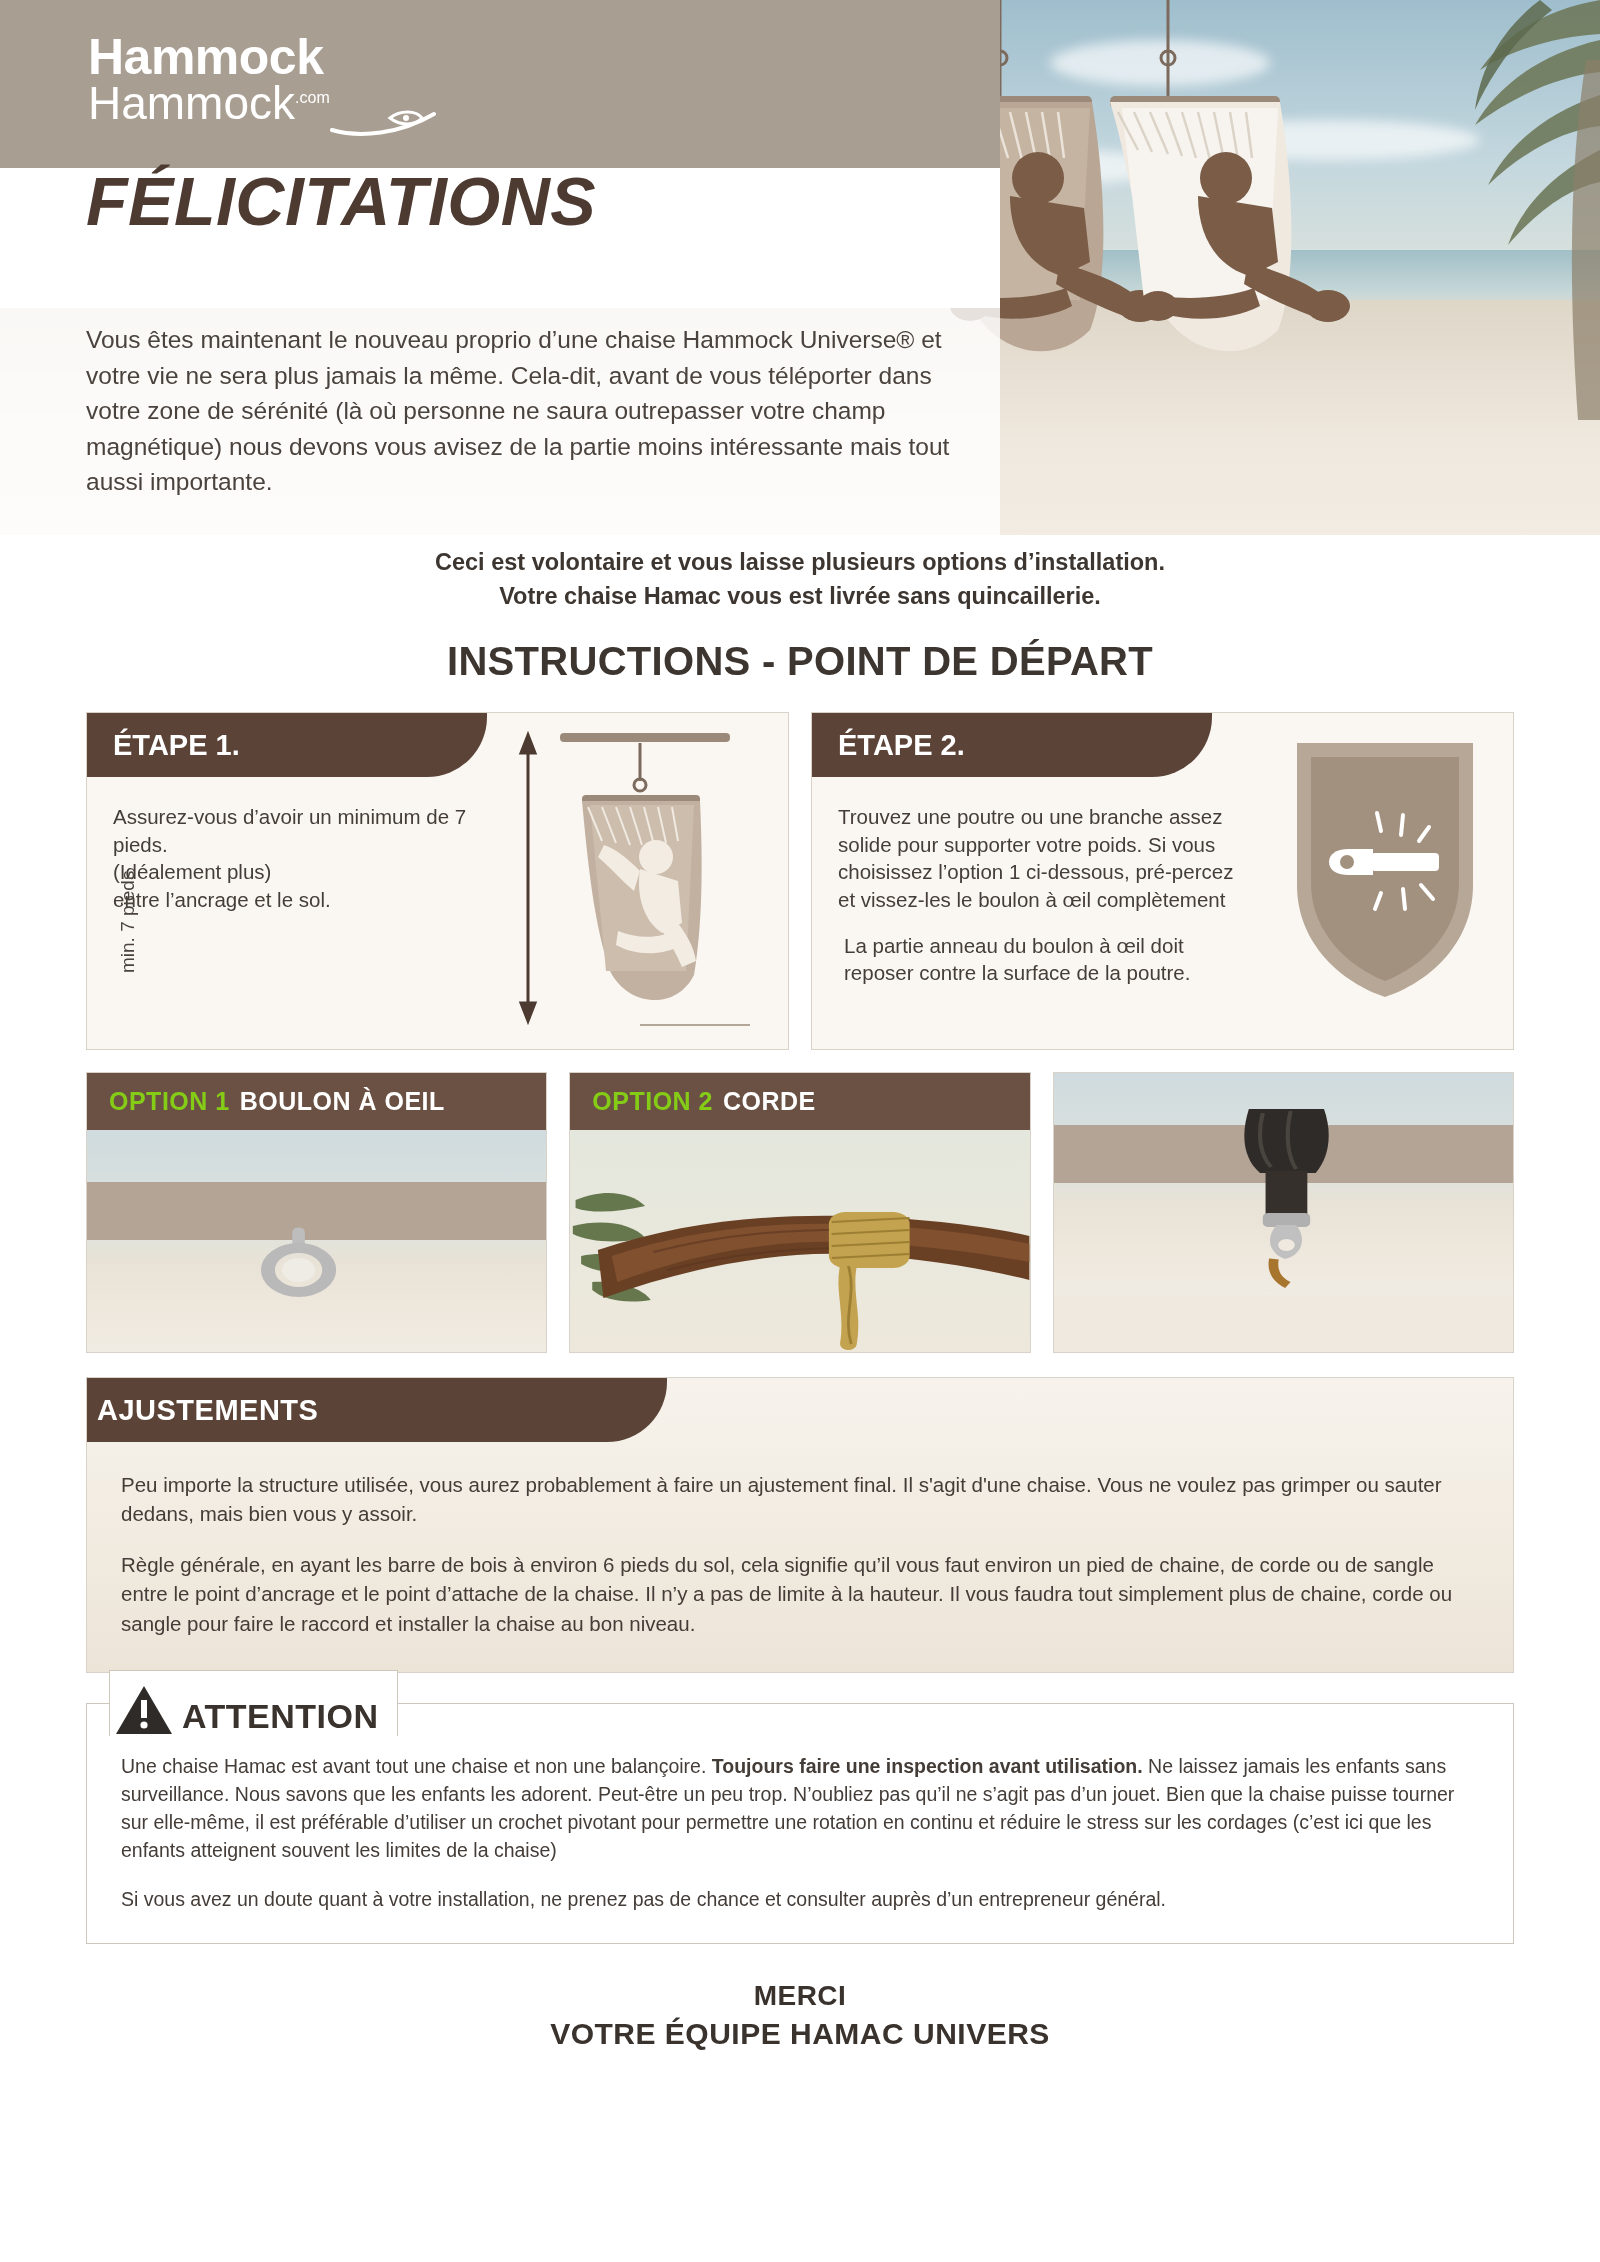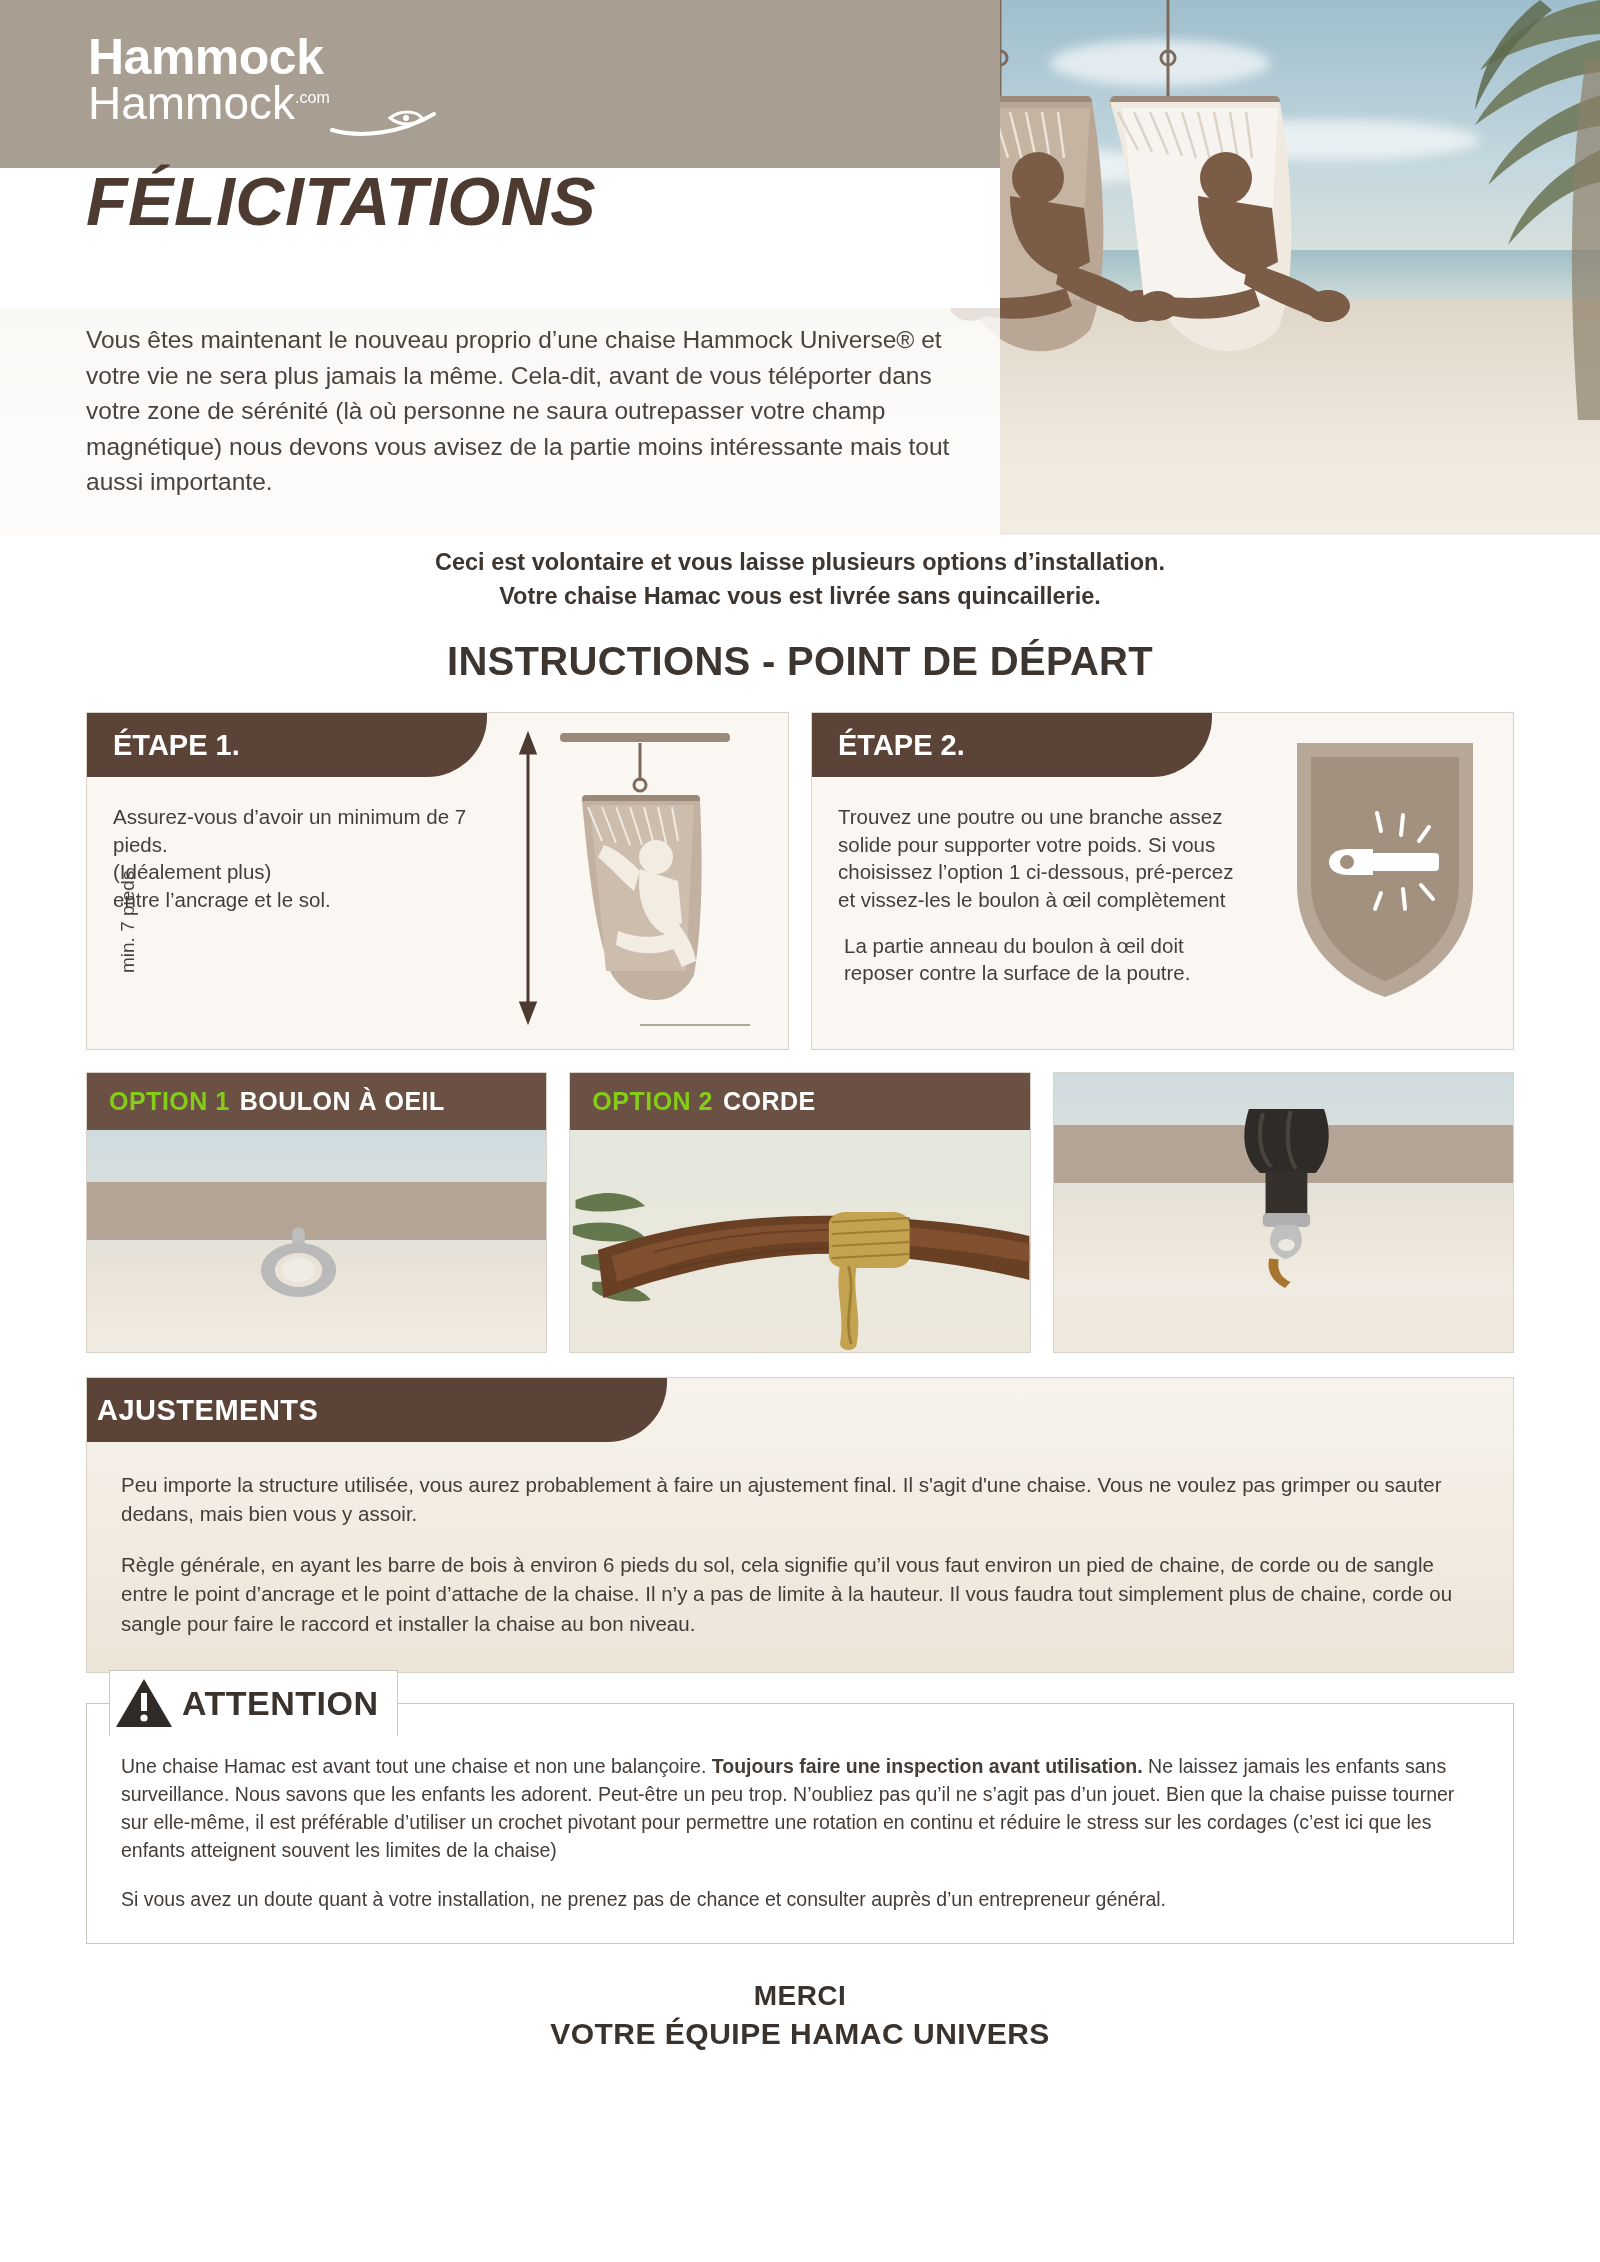--- a/index.html
+++ b/index.html
@@ -313,21 +313,21 @@
     background: #ffffff;
     padding: 48px 34px 30px 34px;
   }
   .attention-tab {
     position: absolute;
     top: -34px;
     left: 22px;
     background: #ffffff;
     padding: 0 18px 0 4px;
     display: flex;
-    align-items: center;
+    align-items: flex-end;
     gap: 8px;
     height: 66px;
     border-top: 1px solid #cfc7bb;
     border-left: 1px solid #cfc7bb;
     border-right: 1px solid #cfc7bb;
     box-sizing: border-box;
   }
   .attention-tab .warn-title {
     font-size: 34px;
     font-weight: bold;

